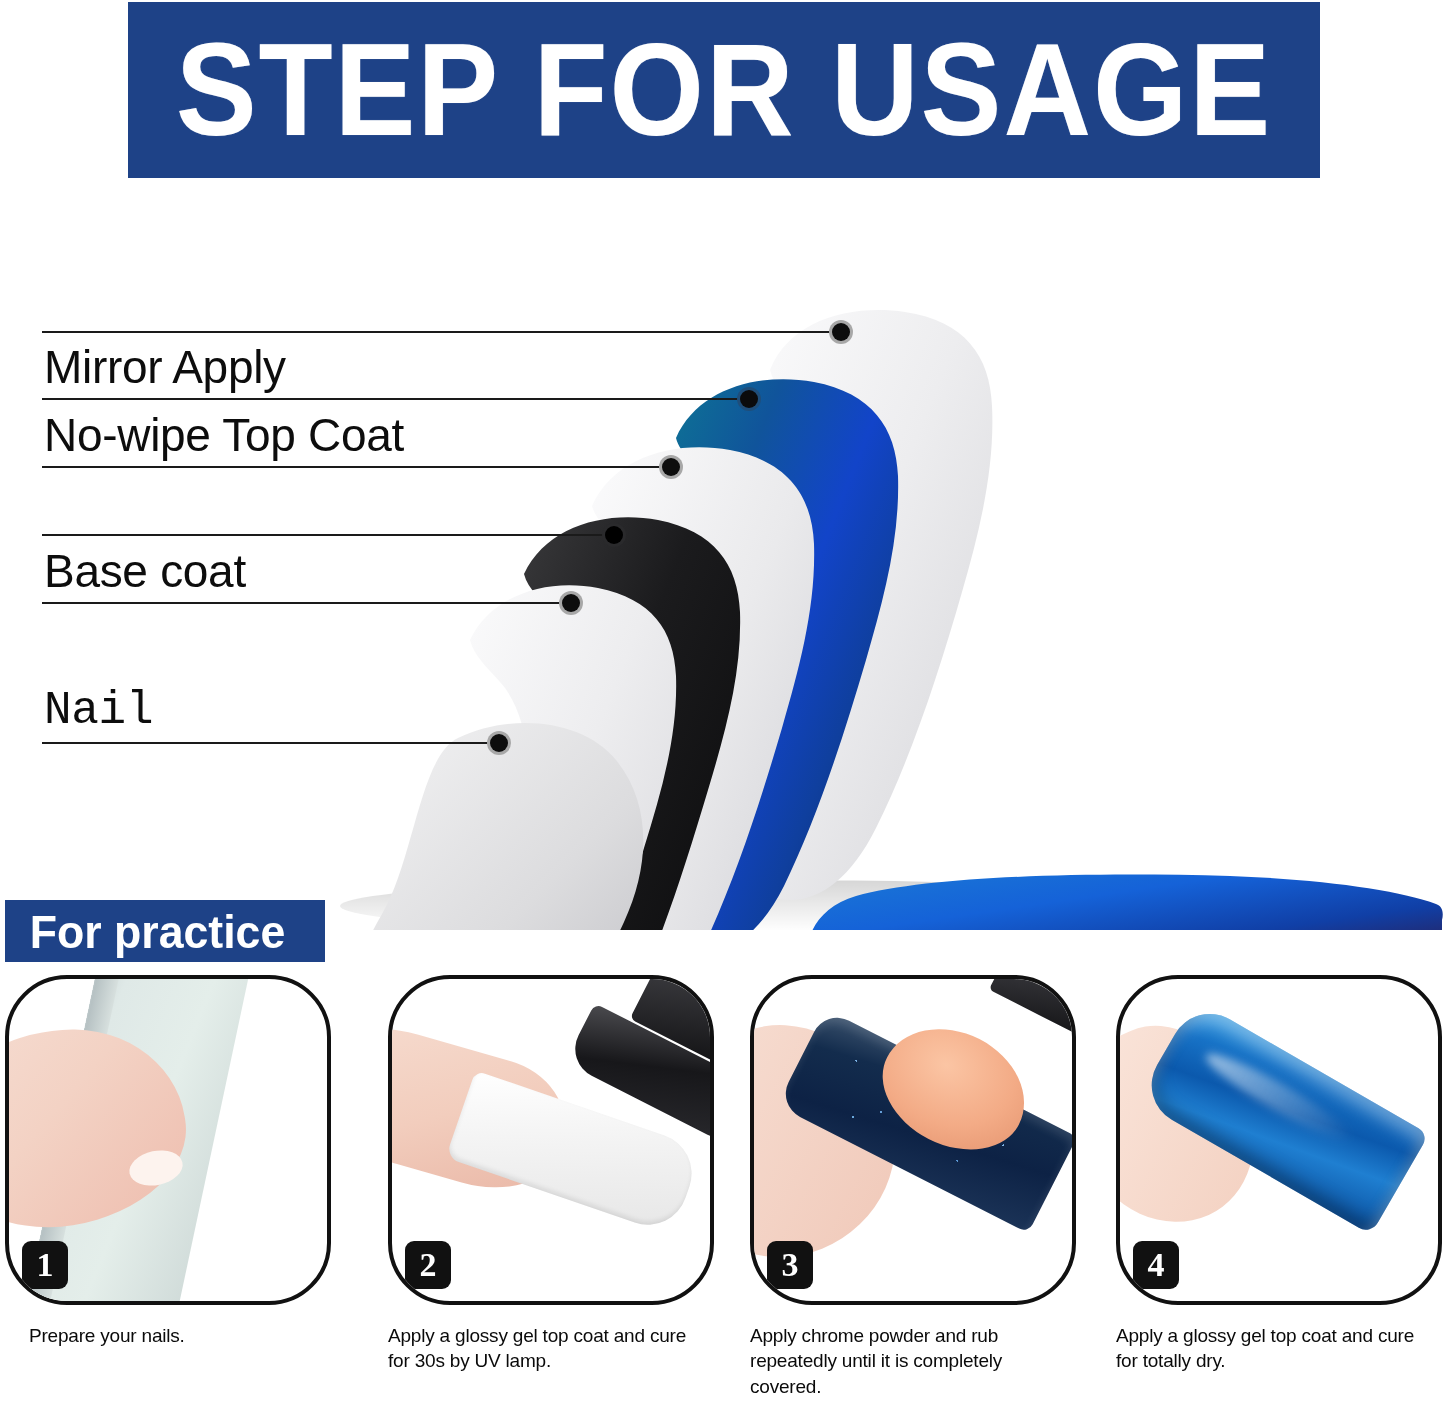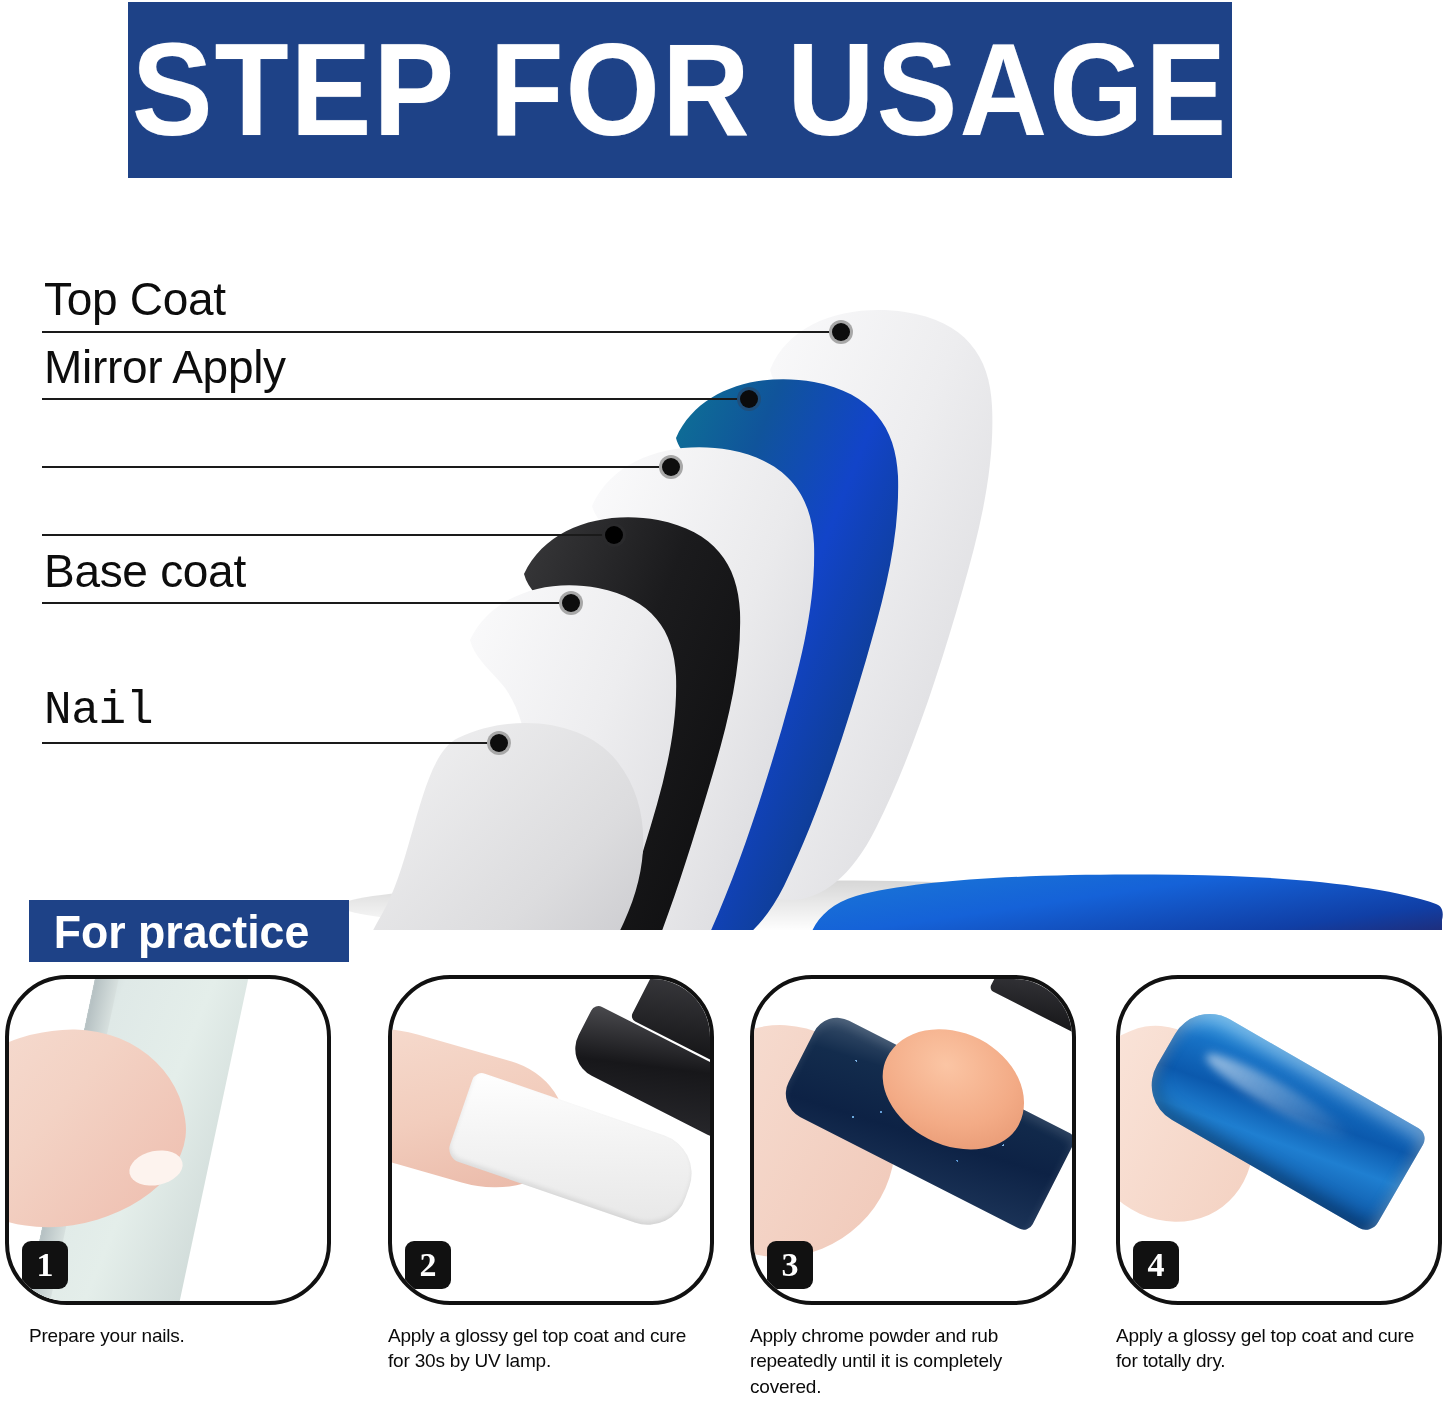--- a/index.html
+++ b/index.html
@@ -3,21 +3,21 @@
 <meta charset="utf-8">
 <style>
   html,body{margin:0;padding:0;background:#fff;}
   body{
     width:1445px;height:1414px;position:relative;overflow:hidden;
     font-family:"Liberation Sans",sans-serif;color:#000;
   }
 
   
   #title-banner{
-    position:absolute;left:128px;top:2px;width:1104px;height:176px;
+    position:absolute;left:128px;top:2px;width:1192px;height:176px;
     display:flex;align-items:center;justify-content:center;
   }
   #title-banner .banner-text{
     color:#fff;font-weight:700;font-size:132px;line-height:1;
     letter-spacing:2px;transform:scaleX(.92);transform-origin:center;
     white-space:nowrap;text-shadow:0 0 1px rgba(255,255,255,.4);
   }
 
   
   #layer-diagram{position:absolute;left:0;top:200px;width:1445px;height:730px;}
@@ -285,27 +285,27 @@
     <circle cx="15" cy="15" r="12" fill="#A8A8A8"></circle>
       <circle cx="15" cy="15" r="9" fill="#0D0D0D"></circle>
   </svg>
 
   <div class="leader-line" style="left:42px;top:542px;width:454px;"></div>
   <svg style="position:absolute;left:484px;top:528px;" width="30" height="30">
     <circle cx="15" cy="15" r="12" fill="#A8A8A8"></circle>
       <circle cx="15" cy="15" r="9" fill="#0D0D0D"></circle>
   </svg>
 
-  <div class="layer-label" style="left:44px;top:76px;">Top Coat</div>
   <div class="layer-label" style="left:44px;top:144px;">Mirror Apply</div>
+  <div class="layer-label" style="left:44px;top:212px;">No-wipe Top Coat</div>
   <div class="layer-label" style="left:44px;top:348px;">Base coat</div>
   <div class="layer-label" style="left:44px;top:488px;font-family:Liberation Mono, monospace;">Nail</div>
 </div>
 
-<div id="practice-banner" style="background:#1E4287;margin-left:24px;">
+<div id="practice-banner" style="background:#1E4287;">
   <div class="banner-text">For practice</div>
 </div>
 
 <div class="step-card" id="step-1" style="left:5px;">
   <div class="photo-box">
     <div class="ph">
       <div class="file-stick"></div>
       <div class="file-edge"></div>
       <div class="finger1"></div>
       <div class="nailtip1"></div>

